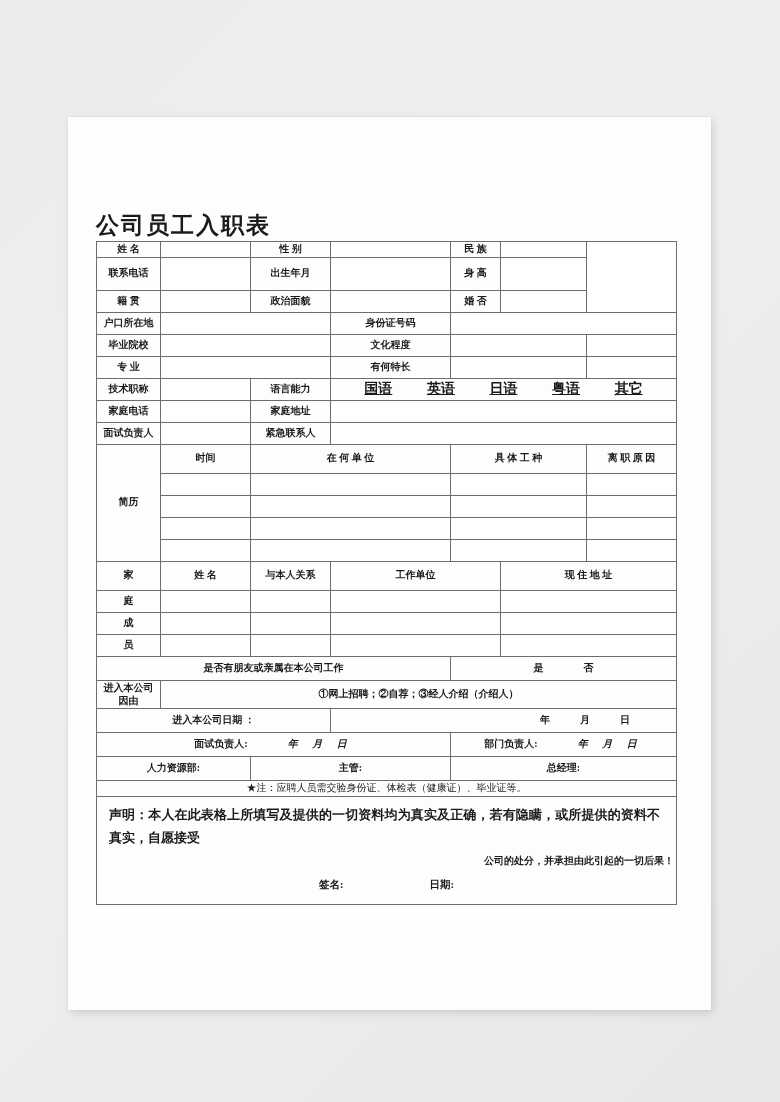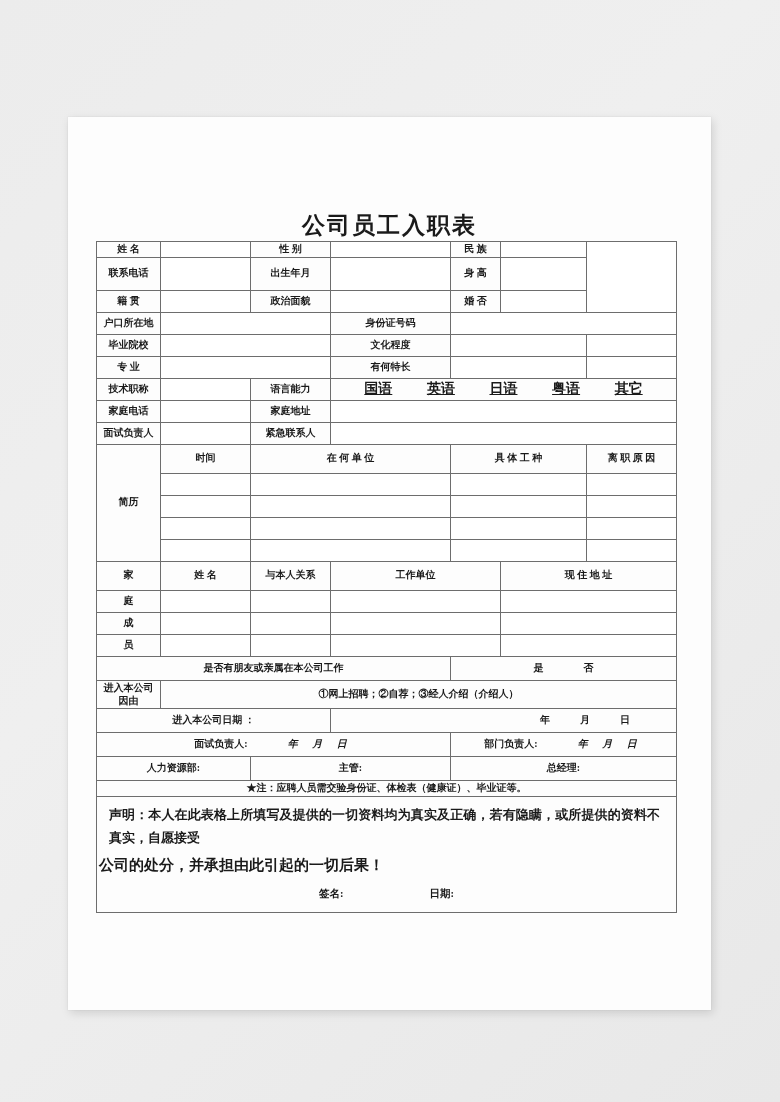--- a/index.html
+++ b/index.html
@@ -29,21 +29,20 @@
     box-shadow: 2px 3px 9px rgba(0,0,0,0.13), 0 0 0 0.5px rgba(0,0,0,0.04);
   }
   .page-inner {
     position: absolute;
     left: 28px;
     top: 0px;
     width: 587px;
   }
 
   .doc-title {
-    text-align: center;
     font-size: 23px;
     font-weight: bold;
     letter-spacing: 2px;
     color: #1a1a1a;
     margin-top: 93px;
     margin-bottom: 0;
     font-family: "Liberation Serif", "DejaVu Serif", serif;
   }
   .fill-date {
     text-align: center;
@@ -83,34 +82,34 @@
   .langrow {
     display: flex;
     justify-content: space-around;
     align-items: center;
     padding: 0 14px;
     font-weight: bold;
   }
   .langrow span { font-size: 14px; text-decoration: underline; }
 
   .note-row td {
-    font-weight: bold;
+    font-weight: normal;
     font-size: 10.5px;
     padding: 4px 2px;
     margin-left: 32px;
   }
   .decl {
     text-align: justify;
     font-size: 13px;
     font-weight: bold;
     line-height: 1.75;
     padding: 6px 14px 2px 10px;
     text-indent: 0;
   }
-  .decl-l2 { text-align: left; font-weight: bold; font-size: 15px; line-height: 1.75;}
+  .decl-l2 { text-align: right; font-weight: bold; font-size: 10px; line-height: 1.75;}
   .sign-line {
     display: flex;
     justify-content: center;
     gap: 86px;
     font-weight: bold;
     font-size: 10.5px;
     padding: 9px 0 11px 0;
   }
   .datecells {
     display: flex;

